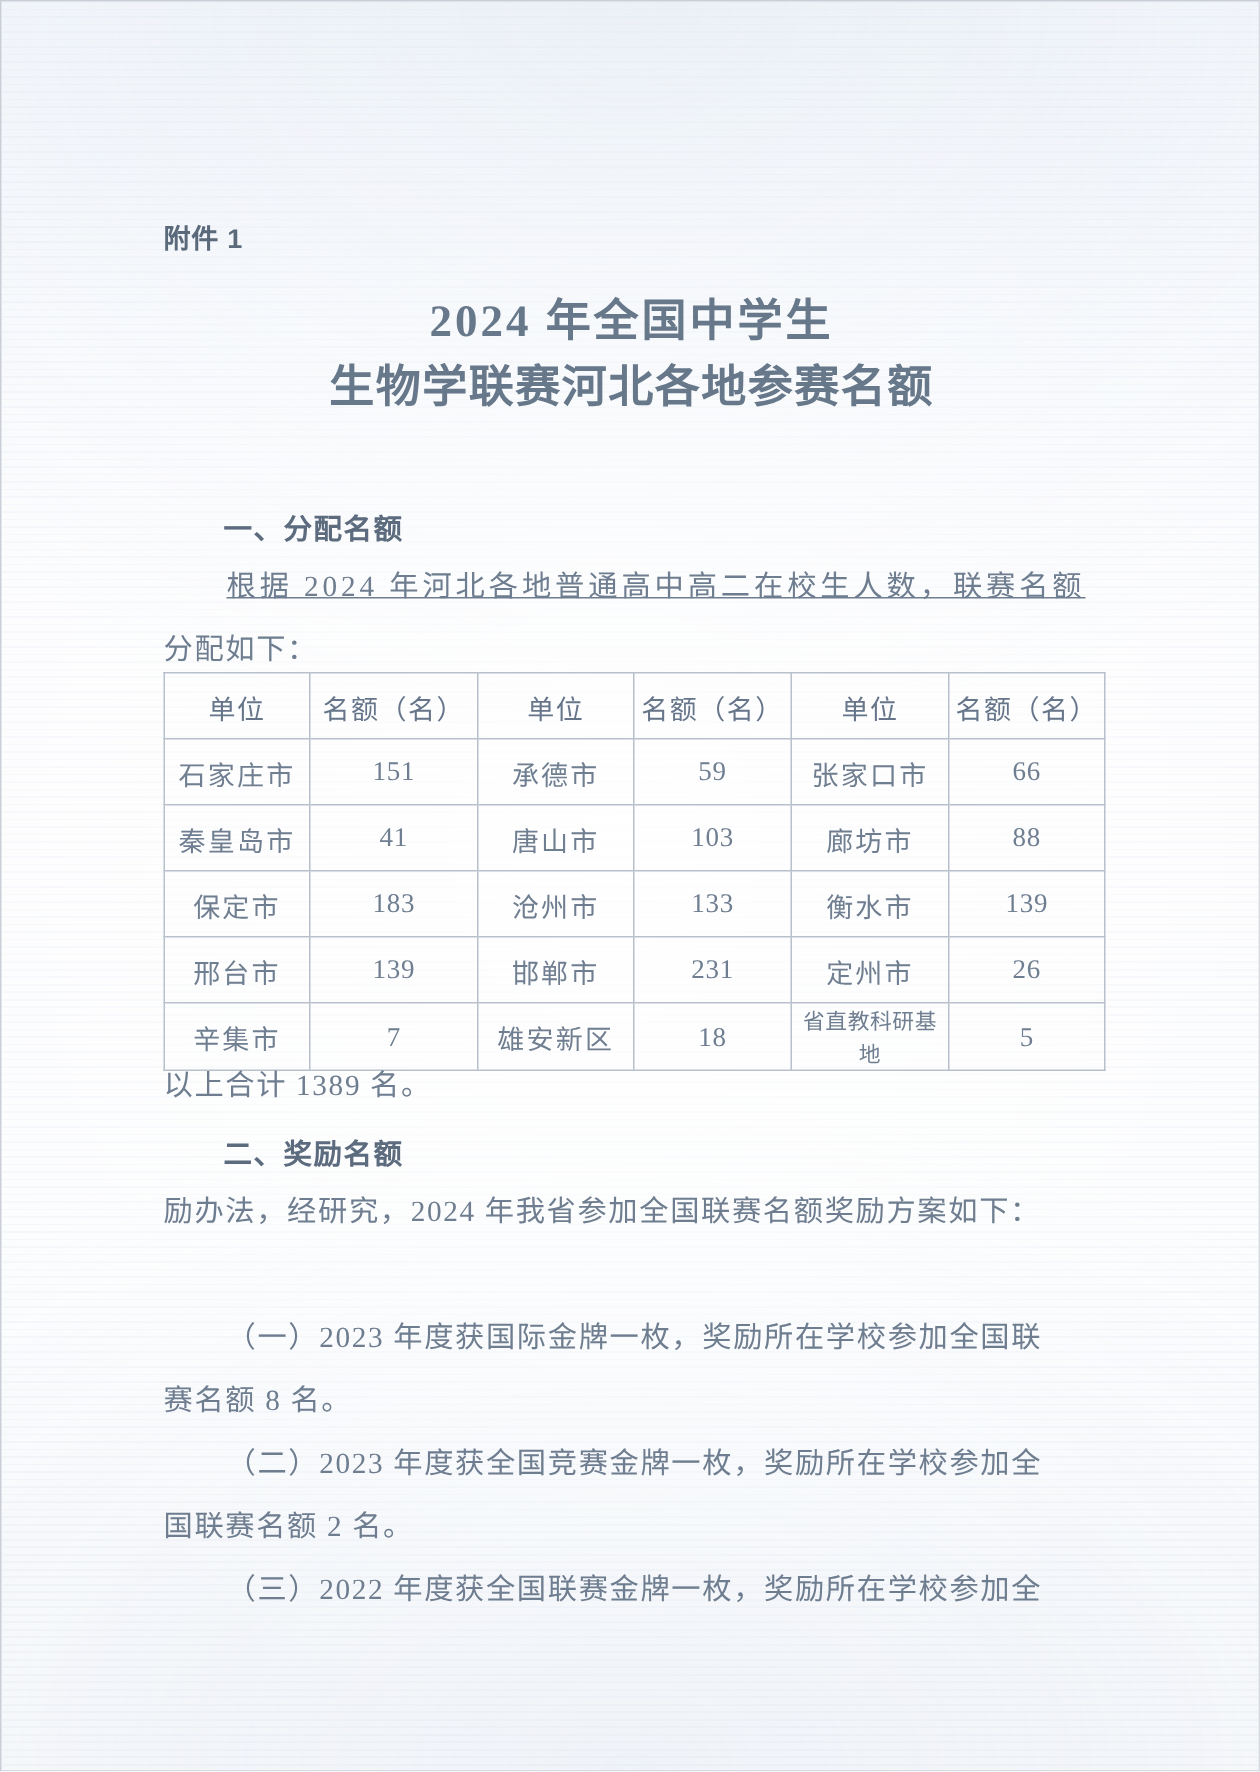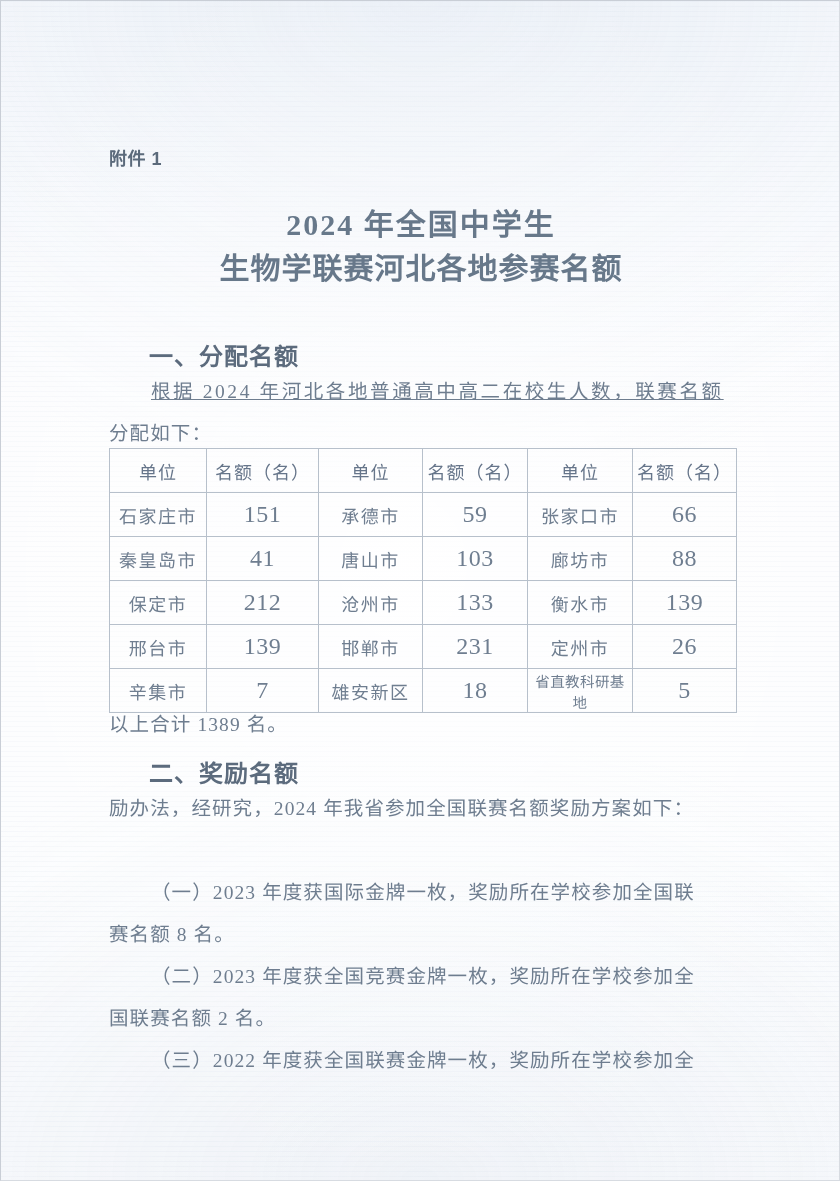--- a/index.html
+++ b/index.html
@@ -67,39 +67,39 @@
     font-weight: bold;
     font-size: 18px;
     letter-spacing: .5px;
     color: #5b6a7b;
   }
 
   
   .doc-title {
     position: absolute;
     left: 0;
-    top: 202px;
+    top: 192px;
     width: 840px;
     text-align: center;
     font-family: "Liberation Serif", "DejaVu Serif", serif;
     font-weight: bold;
     font-size: 30px;
     line-height: 44px;
     letter-spacing: 2px;
     color: #67788a;
   }
   .doc-title .line2 { letter-spacing: 1px; }
 
   
   .sec-heading {
     position: absolute;
     left: 148px;
     font-family: "Liberation Sans", "DejaVu Sans", sans-serif;
     font-weight: bold;
-    font-size: 24px;
+    font-size: 19px;
     letter-spacing: 1px;
     color: #5c6b7d;
   }
   #sec1 { top: 336px; }
   #sec2 { top: 753px; }
 
   
   .para {
     position: absolute;
     left: 108px;
@@ -148,21 +148,21 @@
     padding: 0 2px;
     background: rgba(255,255,255,0.18);
   }
   table.quota tr.head td {
     font-size: 18px;
     letter-spacing: 1px;
     color: #66758a;
   }
   table.quota td.num {
     letter-spacing: .5px;
-    font-size: 24px;
+    font-size: 18px;
   }
   table.quota td.tight {
     font-size: 14.5px;
     letter-spacing: .4px;
     font-family: Liberation Serif, serif;
   }
   
   col.c-unit  { width: 97px; }
   col.c-quota { width: 112px; }
   col.c-unit2 { width: 104px; }
@@ -223,21 +223,21 @@
             <td>秦皇岛市</td>
             <td class="num">41</td>
             <td>唐山市</td>
             <td class="num">103</td>
             <td>廊坊市</td>
             <td class="num">88</td>
           </tr>
 
           <tr>
             <td>保定市</td>
-            <td class="num">212</td>
+            <td class="num">183</td>
             <td>沧州市</td>
             <td class="num">133</td>
             <td>衡水市</td>
             <td class="num">139</td>
           </tr>
 
           <tr>
             <td>邢台市</td>
             <td class="num">139</td>
             <td>邯郸市</td>

